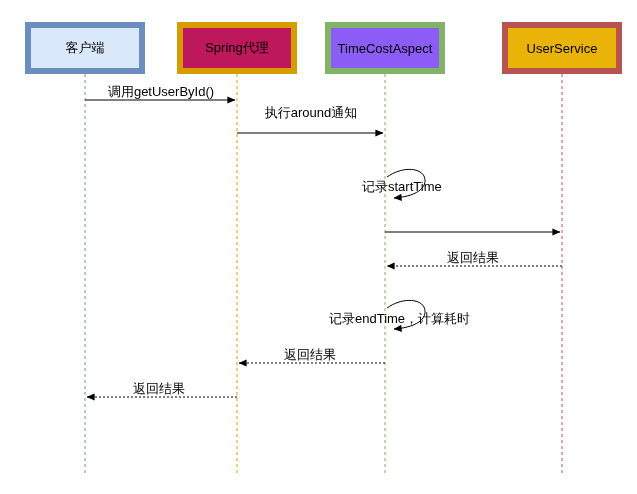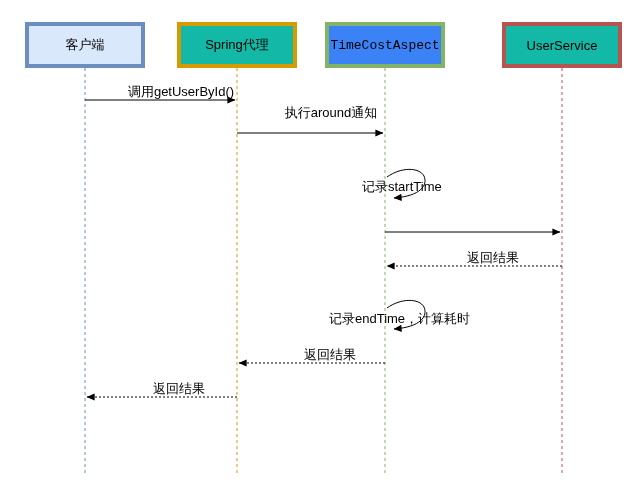--- a/index.html
+++ b/index.html
@@ -8,37 +8,37 @@
     width: 637px;
     height: 494px;
     background: #ffffff;
     font-family: "Liberation Sans", "DejaVu Sans", sans-serif;
     overflow: hidden;
   }
   #wires { position:absolute; left:0; top:0; width:637px; height:494px; }
   .participant {
     position: absolute;
     top: 22px;
-    height: 46px;
-    border: 4px solid #0369a1;
+    height: 52px;
+    border: 6px solid #0369a1;
     box-sizing: border-box;
     display: flex;
     align-items: center;
     justify-content: center;
     font-size: 13px;
     color: #000000;
   }
   .msg-label {
     position: absolute;
     font-size: 13px;
     color: #000000;
     white-space: nowrap;
     line-height: 15px;
   }
-  .msg-label.centered { transform: translateX(-50%); margin-left: 20px; }
+  .msg-label.centered { transform: translateX(-50%); }
 </style>
 </head>
 <body>
 
 <div id="canvas">
 
   <svg id="wires" viewBox="0 0 637 494" xmlns="http://www.w3.org/2000/svg">
     <defs>
       <marker id="arrow" viewBox="0 0 10 10" refX="9.5" refY="5" markerWidth="11" markerHeight="8" orient="auto">
         <path d="M0,0.5 L10,5 L0,9.5 z" fill="#000000"></path>
@@ -56,27 +56,27 @@
     <line x1="385" y1="232" x2="560" y2="232" stroke="#000000" stroke-width="1" marker-end="url(#arrow)"></line>
     <line x1="562" y1="266" x2="387" y2="266" stroke="#000000" stroke-width="1" stroke-dasharray="2 2" marker-end="url(#arrow)"></line>
     <path d="M 387 308 C 401 298, 419 298, 424 307 C 428 316, 421 327, 394 329" fill="none" stroke="#000000" stroke-width="1" marker-end="url(#arrow)"></path>
     <line x1="385" y1="363" x2="239" y2="363" stroke="#000000" stroke-width="1" stroke-dasharray="2 2" marker-end="url(#arrow)"></line>
     <line x1="237" y1="397" x2="87" y2="397" stroke="#000000" stroke-width="1" stroke-dasharray="2 2" marker-end="url(#arrow)"></line>
   </svg>
 
   <div class="participant" style="left: 25px; width: 120px; background-color: rgb(218, 232, 252); border-color: rgb(108, 142, 191);">
     <span>客户端</span>
   </div>
-  <div class="participant" style="left: 177px; width: 120px; background-color: #14b8a6; border-color: rgb(215, 155, 0);">
+  <div class="participant" style="left: 177px; width: 120px; background-color: #be185d; border-color: rgb(215, 155, 0);">
     <span>Spring代理</span>
   </div>
-  <div class="participant" style="left: 325px; width: 120px; background-color: #3b82f6; border-color: rgb(130, 179, 102); font-family: Liberation Mono, monospace;">
+  <div class="participant" style="left: 325px; width: 120px; background-color: #8b5cf6; border-color: rgb(130, 179, 102);">
     <span>TimeCostAspect</span>
   </div>
-  <div class="participant" style="left: 502px; width: 120px; background-color: #14b8a6; border-color: rgb(184, 84, 80); align-items: center;">
+  <div class="participant" style="left: 502px; width: 120px; background-color: #eab308; border-color: rgb(184, 84, 80); align-items: center;">
     <span>UserService</span>
   </div>
 
   <div class="msg-label centered" style="left:161px; top:84px;">调用getUserById()</div>
   <div class="msg-label centered" style="left:311px; top:105px;">执行around通知</div>
   <div class="msg-label" style="left:362px; top:179px;">记录startTime</div>
   <div class="msg-label centered" style="left:473px; top:250px;">返回结果</div>
   <div class="msg-label" style="left:329px; top:311px;">记录endTime，计算耗时</div>
   <div class="msg-label centered" style="left:310px; top:347px;">返回结果</div>
   <div class="msg-label centered" style="left:159px; top:381px;">返回结果</div>

